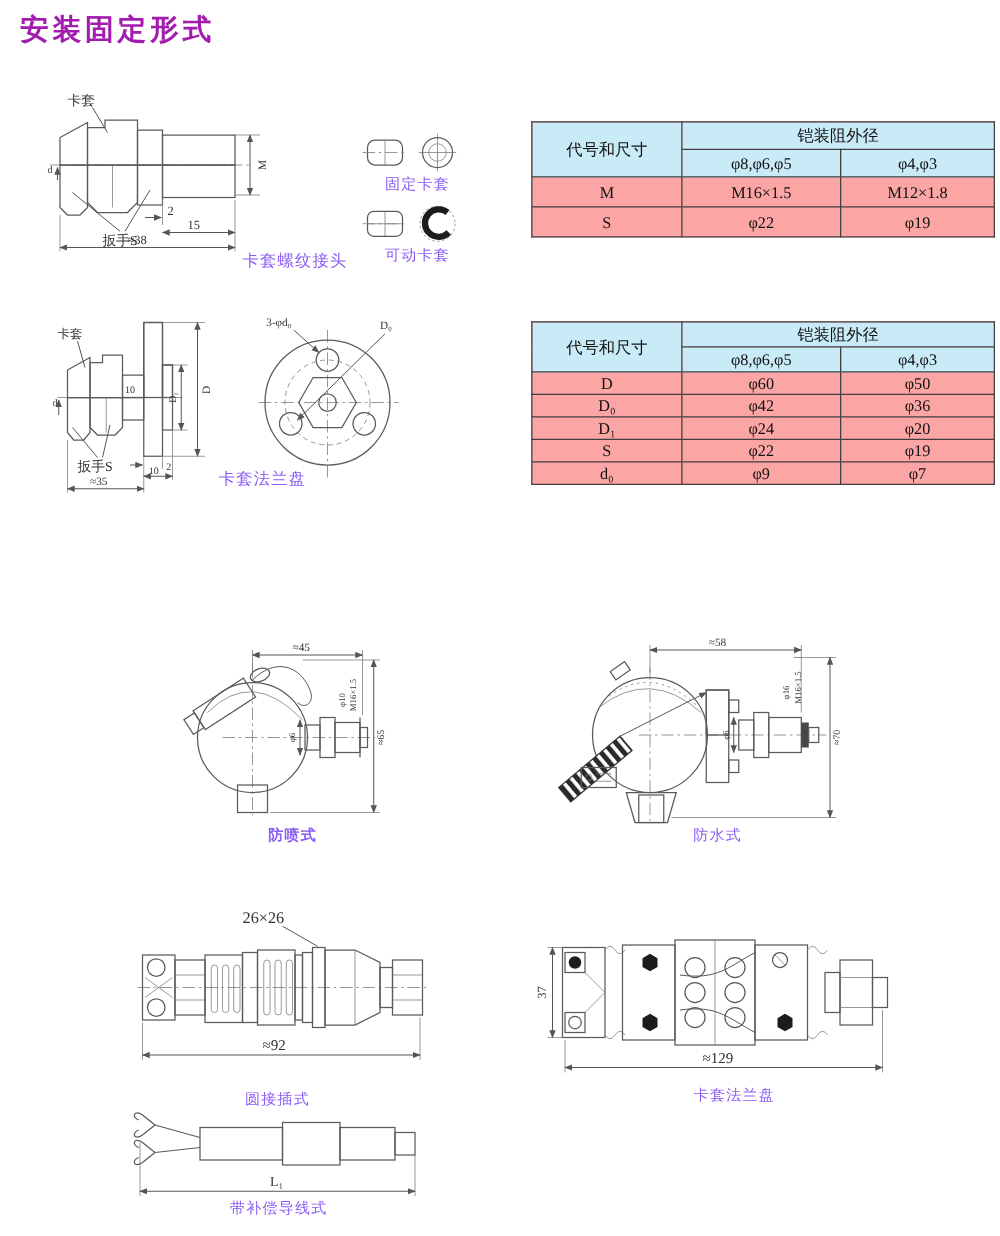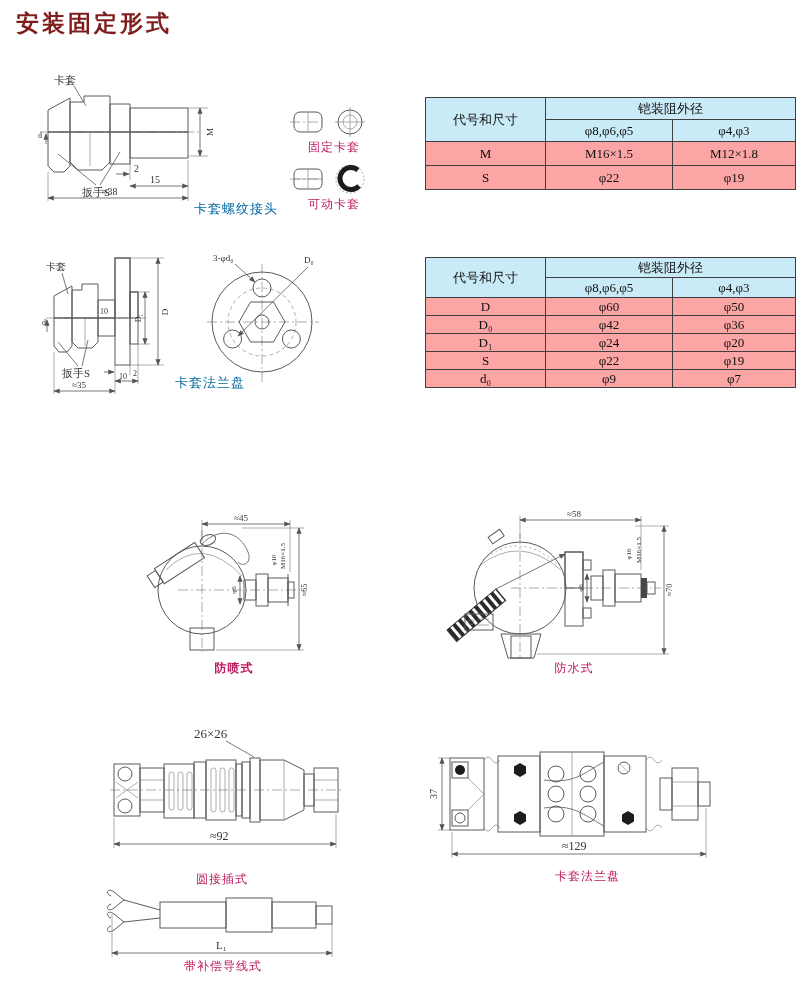--- a/index.html
+++ b/index.html
@@ -1,21 +1,21 @@
 <!DOCTYPE html>
 <html><head>
 <meta charset="utf-8">
 <style>
   html,body{margin:0;padding:0;background:#fff;}
   #page{position:relative;width:800px;height:989px;background:#ffffff;overflow:hidden;
         font-family:"Liberation Serif","DejaVu Serif",serif;color:#222;}
   .sec-title{position:absolute;font-family:"Liberation Sans","DejaVu Sans",sans-serif;
-        font-weight:bold;font-size:23px;color:#7f1d1d;letter-spacing:3px;}
-  .caption{position:absolute;font-size:13px;color:#0369a1;text-align:center;letter-spacing:1px;}
-  .cap-sm{font-size:12px;color:#be185d;}
+        font-weight:bold;font-size:23px;color:#a21caf;letter-spacing:3px;}
+  .caption{position:absolute;font-size:13px;color:#8b5cf6;text-align:center;letter-spacing:1px;}
+  .cap-sm{font-size:12px;color:#8b5cf6;}
   table.dtable{position:absolute;border-collapse:collapse;table-layout:fixed;background:#fca5a5;}
   table.dtable th,table.dtable td{border:1px solid #3f3f3f;text-align:center;vertical-align:middle;
         font-size:13px;font-weight:normal;color:#101010;padding:0;
         font-family:"Liberation Serif","DejaVu Serif","DejaVu Sans",serif;}
   table.dtable th{background:#c9eaf7;}
   svg{position:absolute;overflow:visible;}
   svg text{font-family:"Liberation Serif","DejaVu Serif","DejaVu Sans",serif;fill:#333;}
   .out{fill:none;stroke:#5a5a5a;stroke-width:1;}
   .thin{fill:none;stroke:#777;stroke-width:.6;}
   .dim{fill:none;stroke:#555;stroke-width:.8;}

